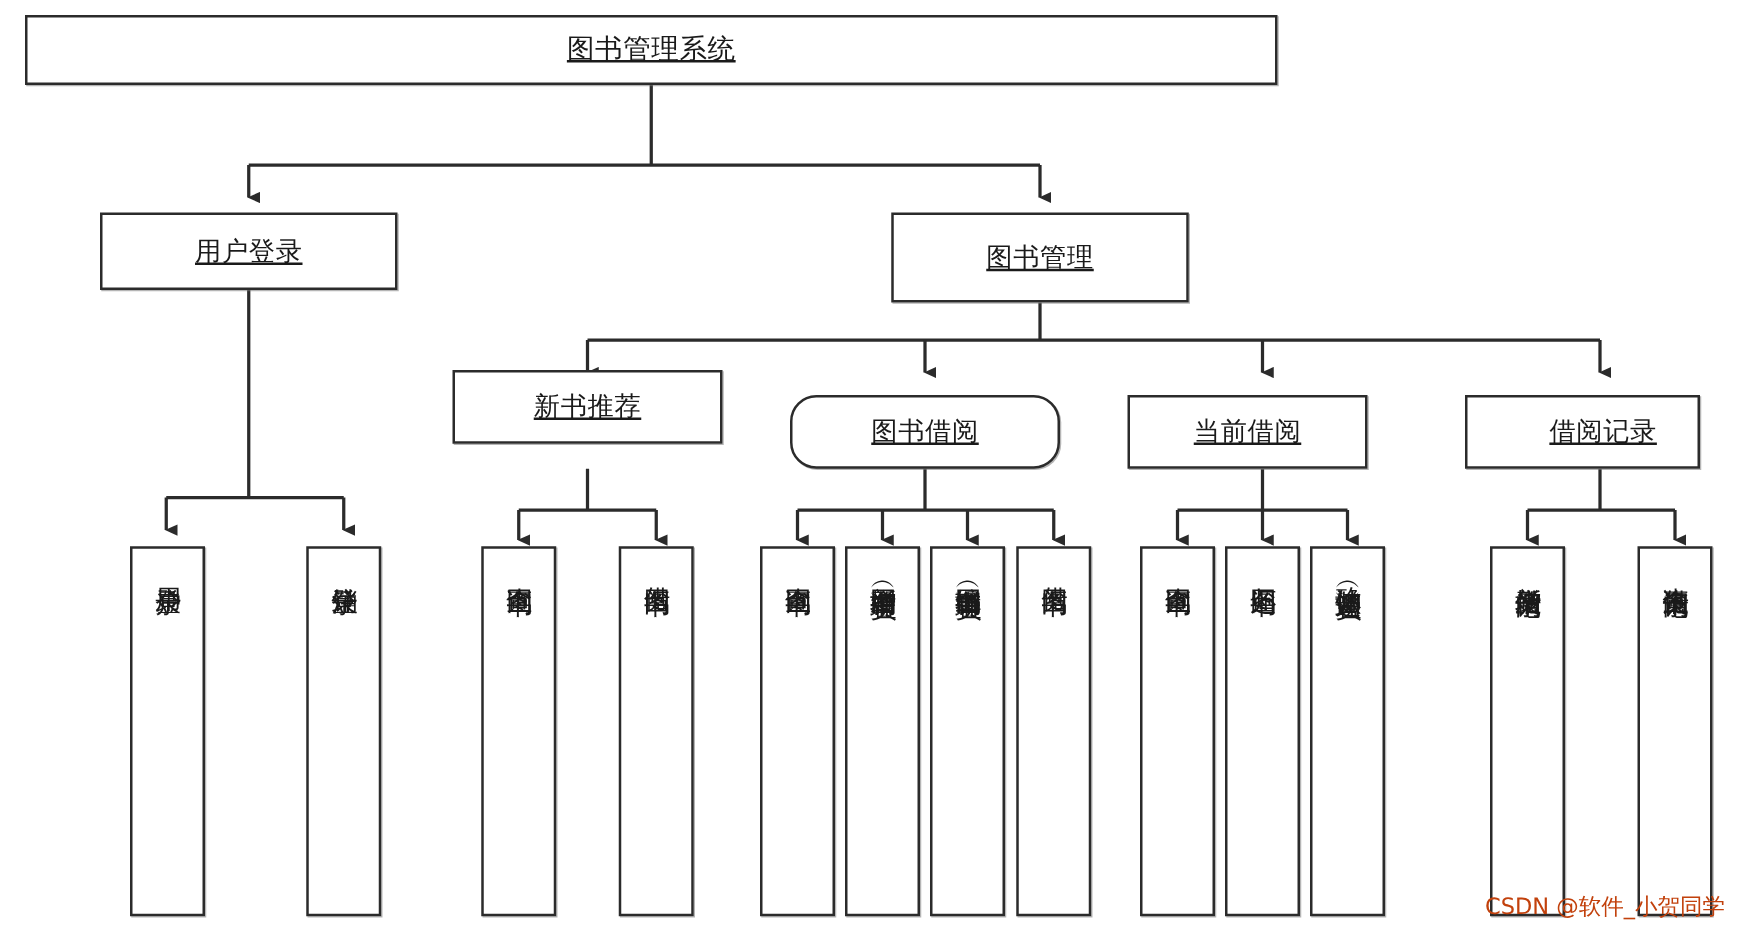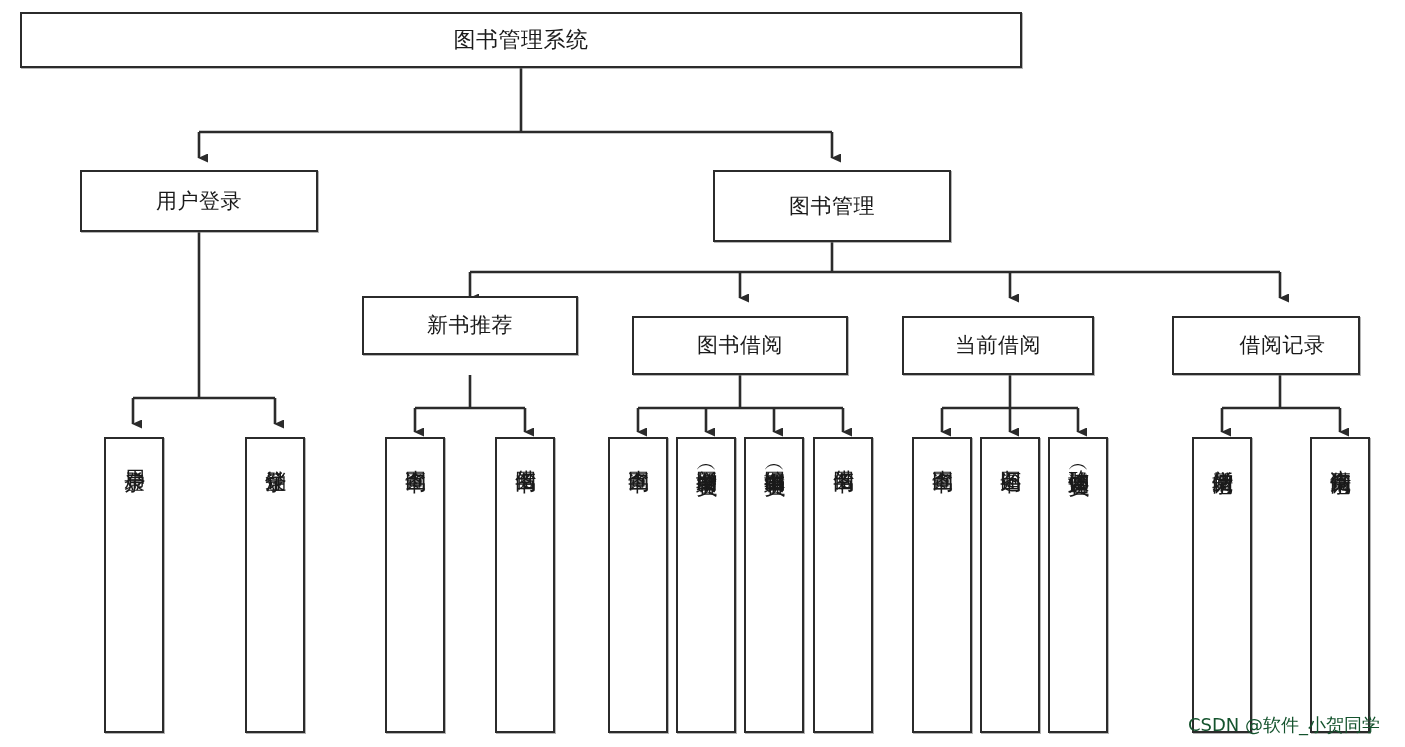--- a/index.html
+++ b/index.html
@@ -37,41 +37,42 @@
   }
   .node .label {
     display: block;
     text-align: center;
     line-height: 1.28;
     letter-spacing: 0.5px;
   }
   .node.horizontal .label {
     font-size: 21px;
     white-space: nowrap;
+    text-decoration: underline;
   }
   .node.vertical {
     align-items: flex-start;
     justify-content: center;
     padding-top: 14px;
   }
   .node.vertical .label {
     writing-mode: vertical-rl;
     text-orientation: upright;
     font-size: 21px;
     line-height: 1.12;
     letter-spacing: 1px;
     white-space: nowrap;
   }
   .node.root .label { font-size: 22px; }
   #watermark {
     position: absolute;
     left: 1188px;
     top: 713px;
     font-size: 18px;
-    color: #14532d;
+    color: #c2410c;
     white-space: nowrap;
     font-family: "DejaVu Sans", "Liberation Sans", sans-serif;
     pointer-events: none;
   }
 </style>
 </head>
 <body>
 
 <div id="diagram-root">
 
@@ -132,21 +133,21 @@
   <div class="node horizontal" style="left:80px; top:170px; width:238px; height:62px;">
     <span class="label">用户登录</span>
   </div>
   <div class="node horizontal" style="left:713px; top:170px; width:238px; height:72px;">
     <span class="label">图书管理</span>
   </div>
 
   <div class="node horizontal" style="left:362px; top:296px; width:216px; height:59px;">
     <span class="label">新书推荐</span>
   </div>
-  <div class="node horizontal" style="left:632px; top:316px; width:216px; height:59px;">
+  <div class="node horizontal" style="left:632px; top:316px; width:216px; height:59px;border-radius:21px;">
     <span class="label">图书借阅</span>
   </div>
   <div class="node horizontal" style="left:902px; top:316px; width:192px; height:59px;">
     <span class="label">当前借阅</span>
   </div>
   <div class="node horizontal" style="left:1172px; top:316px; width:188px; height:59px;padding-left:33px;">
     <span class="label">借阅记录</span>
   </div>
 
   <div class="node vertical" style="left:104px; top:437px; width:60px; height:296px;">

